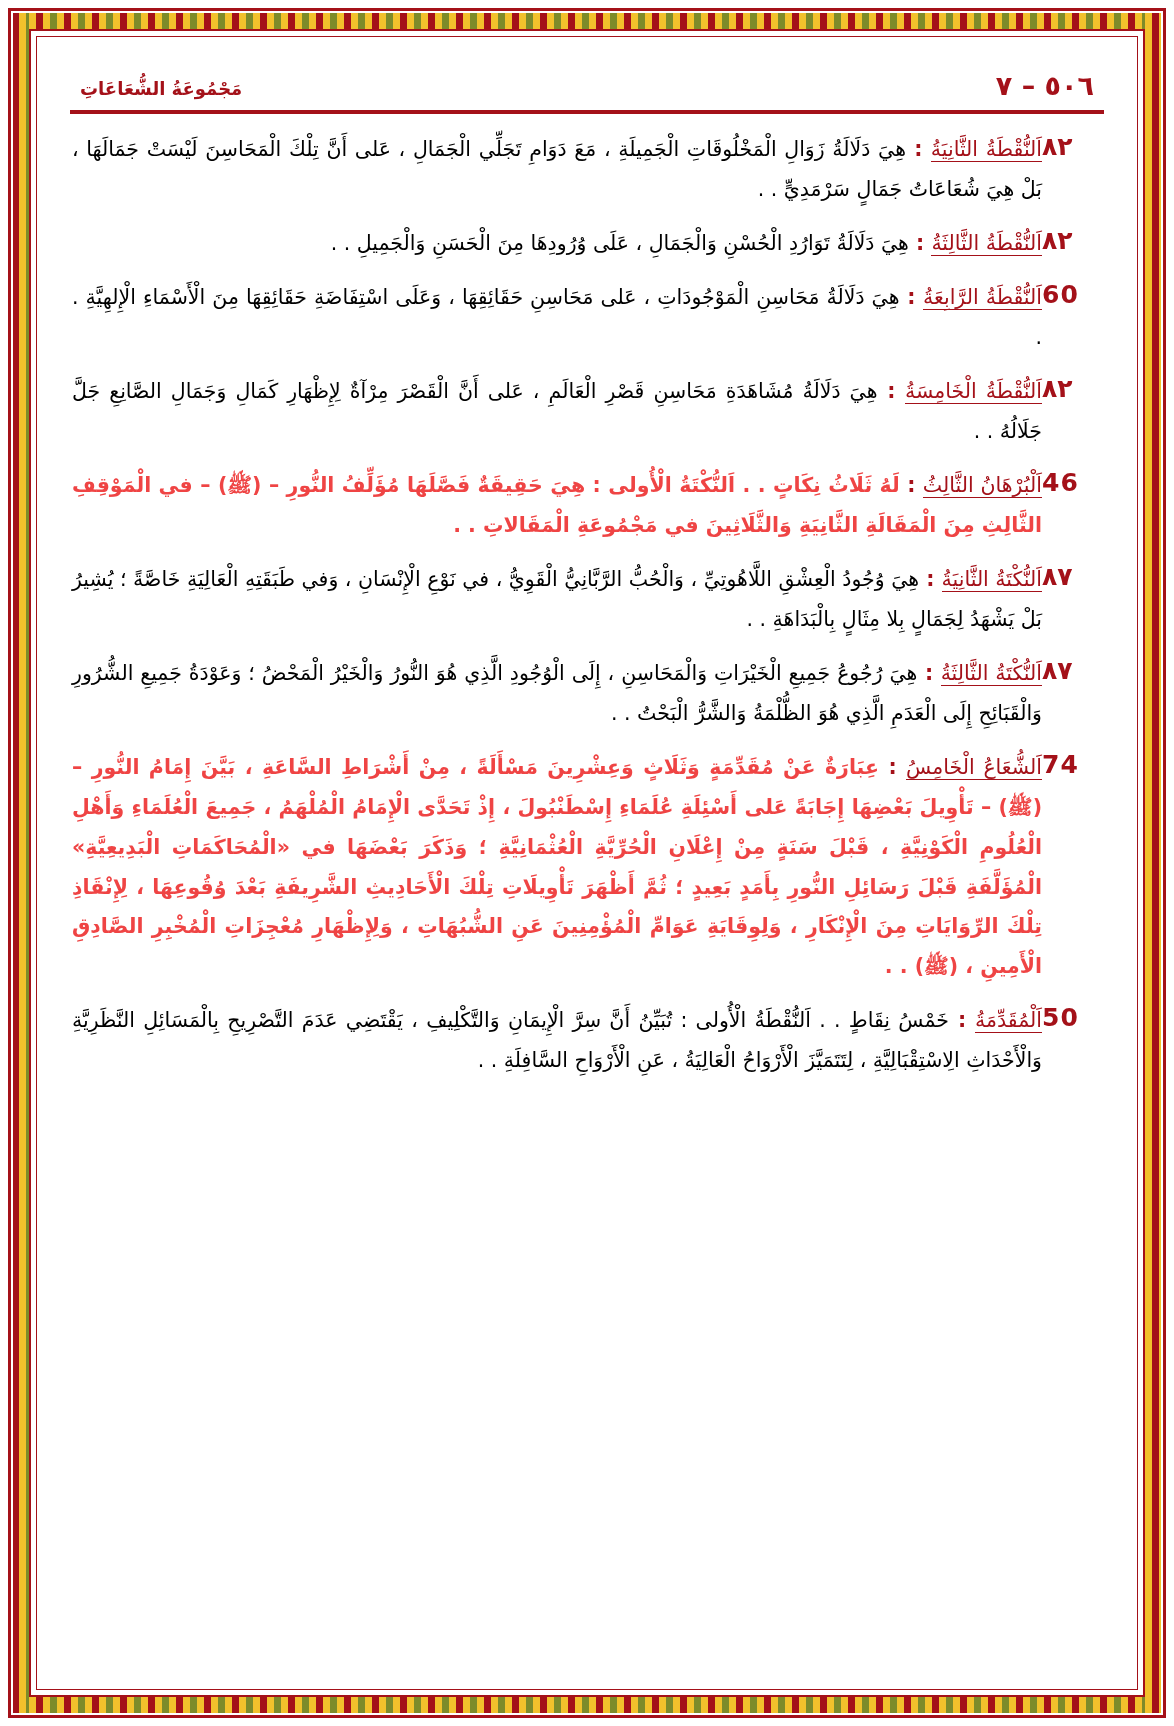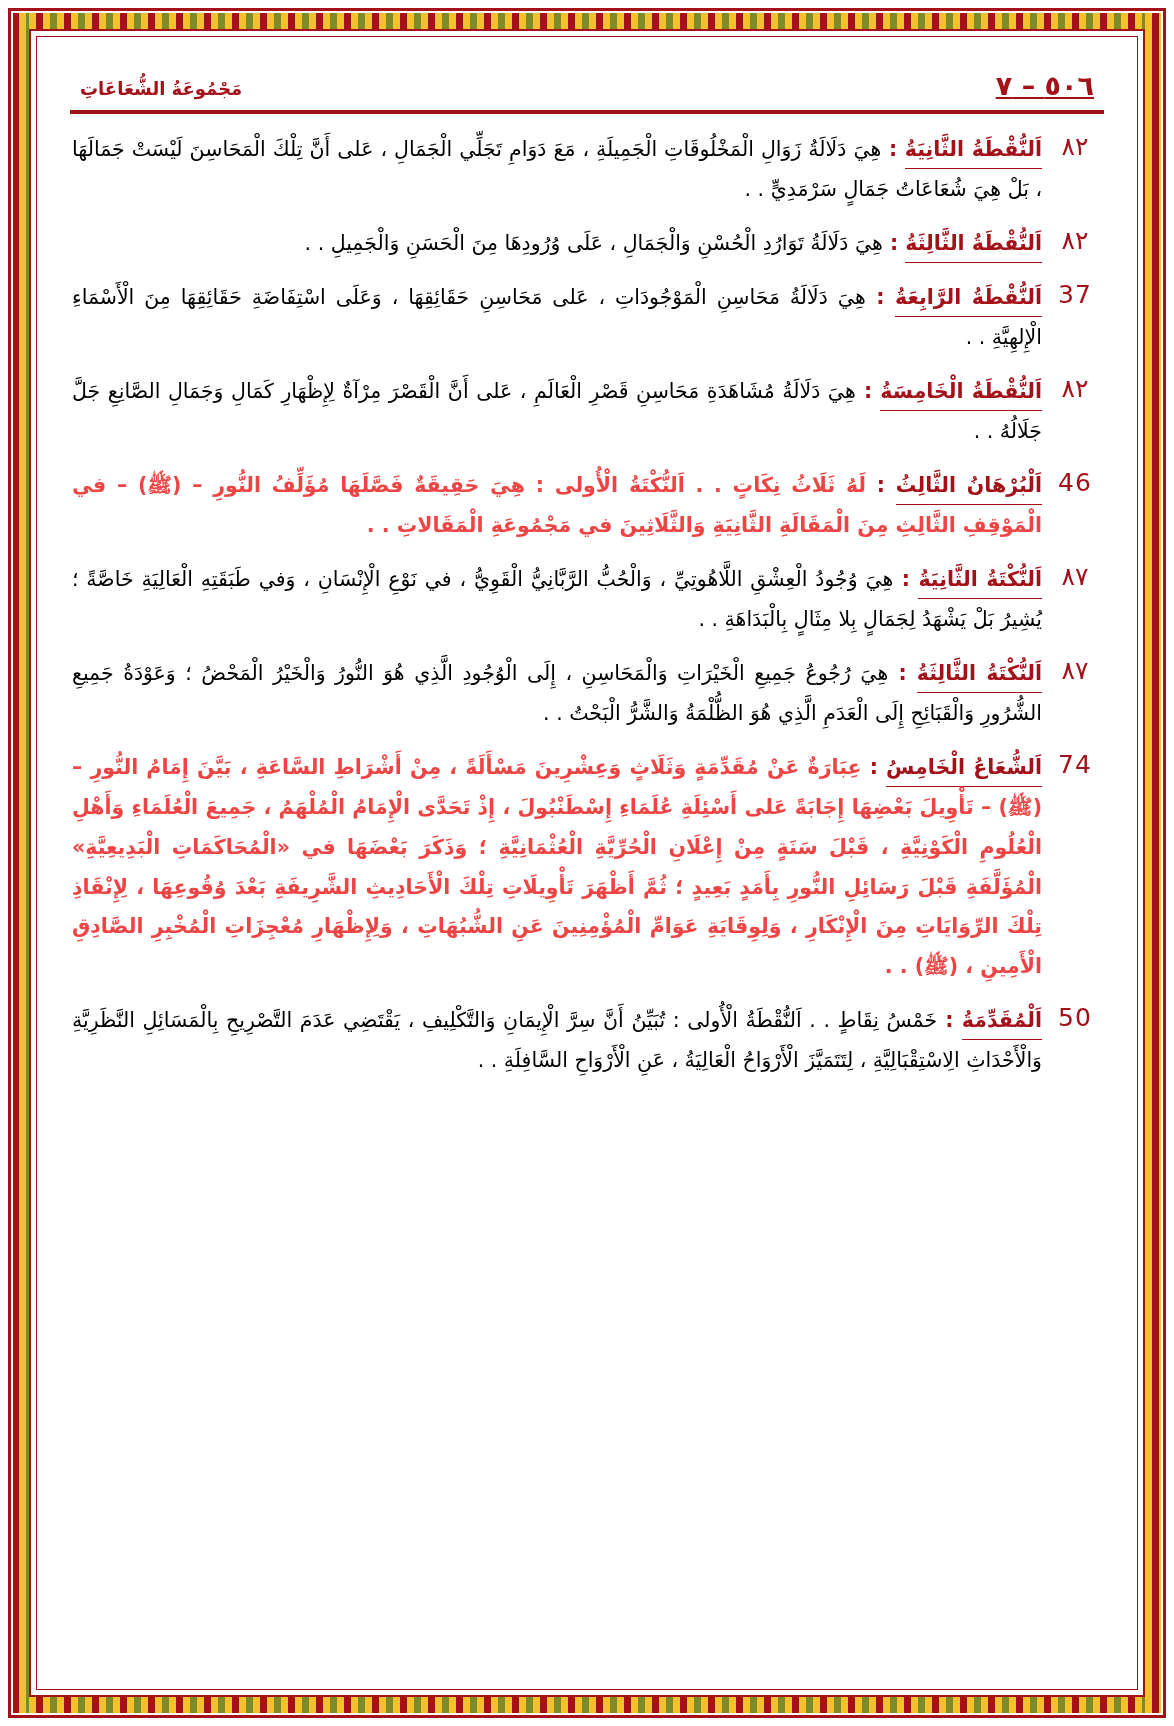--- a/index.html
+++ b/index.html
@@ -65,21 +65,20 @@
     justify-content: space-between;
     direction: rtl;
     padding: 0 14px;
   }
   .page-number {
     color: #a41119;
     font-size: 27px;
     font-weight: bold;
     letter-spacing: 1px;
     white-space: nowrap;
-    text-decoration: underline;
   }
   .book-title {
     color: #a41119;
     font-size: 18px;
     font-weight: bold;
     flex: 1;
     text-align: left;
     margin-right: -40px;
   }
   .header-rule {
@@ -92,45 +91,45 @@
     margin-top: 16px;
   }
   .entry {
     display: flex;
     direction: rtl;
     align-items: flex-start;
     margin-bottom: 14px;
   }
   .entry-num {
     flex: 0 0 66px;
-    text-align: center;
+    text-align: left;
     color: #a41119;
     font-size: 25px;
-    font-weight: normal;
+    font-weight: bold;
     padding-top: 2px;
     letter-spacing: 1px;
   }
   .entry-text {
     flex: 1 1 auto;
     font-size: 20.5px;
     line-height: 1.95;
     color: #000000;
     text-align: justify;
     text-justify: inter-word;
     padding-left: 6px;
   }
   .entry.red .entry-text {
     color: #a41119;
     font-weight: bold;
   }
   .entry .lead {
     color: #a41119;
-    font-weight: bold;
+    font-weight: normal;
     border-bottom: 1.5px solid #a41119;
-    padding-bottom: 7px;
+    padding-bottom: 0;
   }
   .entry.red .lead {
     border-bottom: 1.5px solid #a41119;
   }
   .entry .sep {
     color: #a41119;
     font-weight: bold;
   }
   .entry.red .body {
     color: #ef4444;
@@ -157,21 +156,21 @@
     <div class="entries" id="entries">
         <div class="entry">
           <div class="entry-num">٨٢</div>
           <div class="entry-text"><span class="lead">اَلنُّقْطَةُ الثَّانِيَةُ</span><span class="sep"> : </span><span class="body">هِيَ دَلَالَةُ زَوَالِ الْمَخْلُوقَاتِ الْجَمِيلَةِ ، مَعَ دَوَامِ تَجَلِّي الْجَمَالِ ، عَلى أَنَّ تِلْكَ الْمَحَاسِنَ لَيْسَتْ جَمَالَهَا ، بَلْ هِيَ شُعَاعَاتُ جَمَالٍ سَرْمَدِيٍّ . .</span></div>
         </div>
         <div class="entry">
           <div class="entry-num">٨٢</div>
           <div class="entry-text"><span class="lead">اَلنُّقْطَةُ الثَّالِثَةُ</span><span class="sep"> : </span><span class="body">هِيَ دَلَالَةُ تَوَارُدِ الْحُسْنِ وَالْجَمَالِ ، عَلَى وُرُودِهَا مِنَ الْحَسَنِ وَالْجَمِيلِ . .</span></div>
         </div>
         <div class="entry">
-          <div class="entry-num">37</div>
+          <div class="entry-num">60</div>
           <div class="entry-text"><span class="lead">اَلنُّقْطَةُ الرَّابِعَةُ</span><span class="sep"> : </span><span class="body">هِيَ دَلَالَةُ مَحَاسِنِ الْمَوْجُودَاتِ ، عَلى مَحَاسِنِ حَقَائِقِهَا ، وَعَلَى اسْتِفَاضَةِ حَقَائِقِهَا مِنَ الْأَسْمَاءِ الْإِلهِيَّةِ . .</span></div>
         </div>
         <div class="entry">
           <div class="entry-num">٨٢</div>
           <div class="entry-text"><span class="lead">اَلنُّقْطَةُ الْخَامِسَةُ</span><span class="sep"> : </span><span class="body">هِيَ دَلَالَةُ مُشَاهَدَةِ مَحَاسِنِ قَصْرِ الْعَالَمِ ، عَلى أَنَّ الْقَصْرَ مِرْآةٌ لِإِظْهَارِ كَمَالِ وَجَمَالِ الصَّانِعِ جَلَّ جَلَالُهُ . .</span></div>
         </div>
         <div class="entry red">
           <div class="entry-num">46</div>
           <div class="entry-text"><span class="lead">اَلْبُرْهَانُ الثَّالِثُ</span><span class="sep"> : </span><span class="body">لَهُ ثَلَاثُ نِكَاتٍ . . اَلنُّكْتَةُ الْأُولى : هِيَ حَقِيقَةٌ فَصَّلَهَا مُؤَلِّفُ النُّورِ – (ﷺ) – في الْمَوْقِفِ الثَّالِثِ مِنَ الْمَقَالَةِ الثَّانِيَةِ وَالثَّلَاثِينَ في مَجْمُوعَةِ الْمَقَالاتِ . .</span></div>
         </div>

